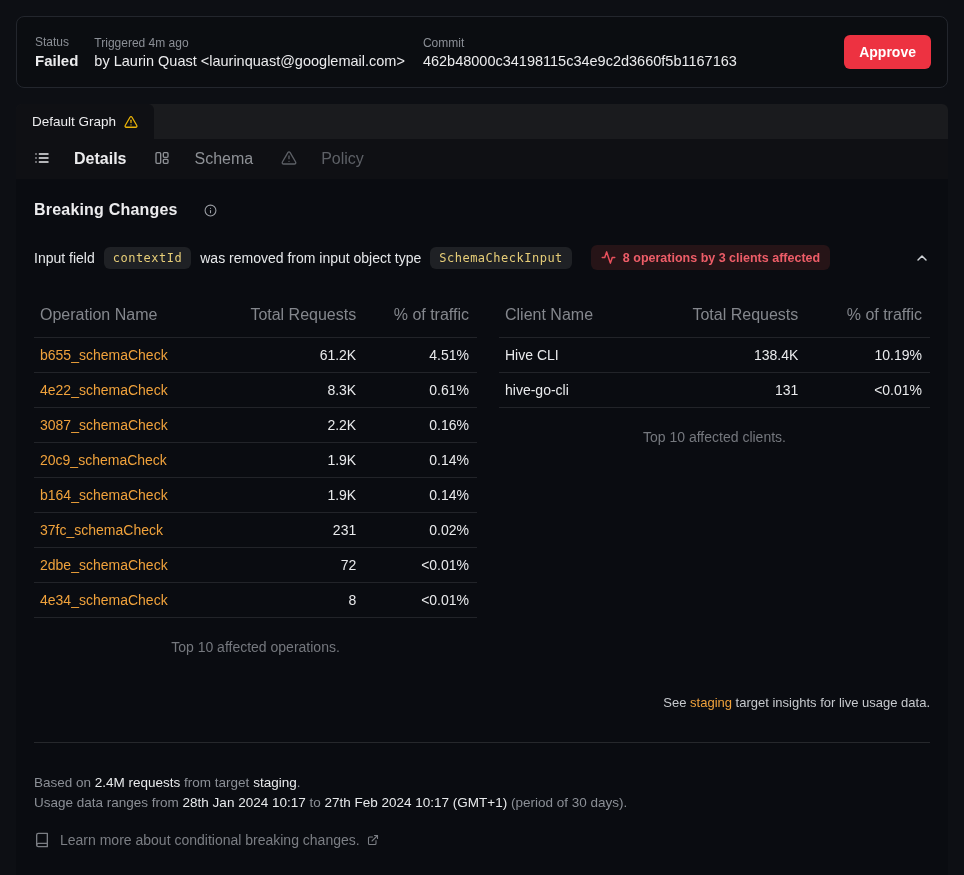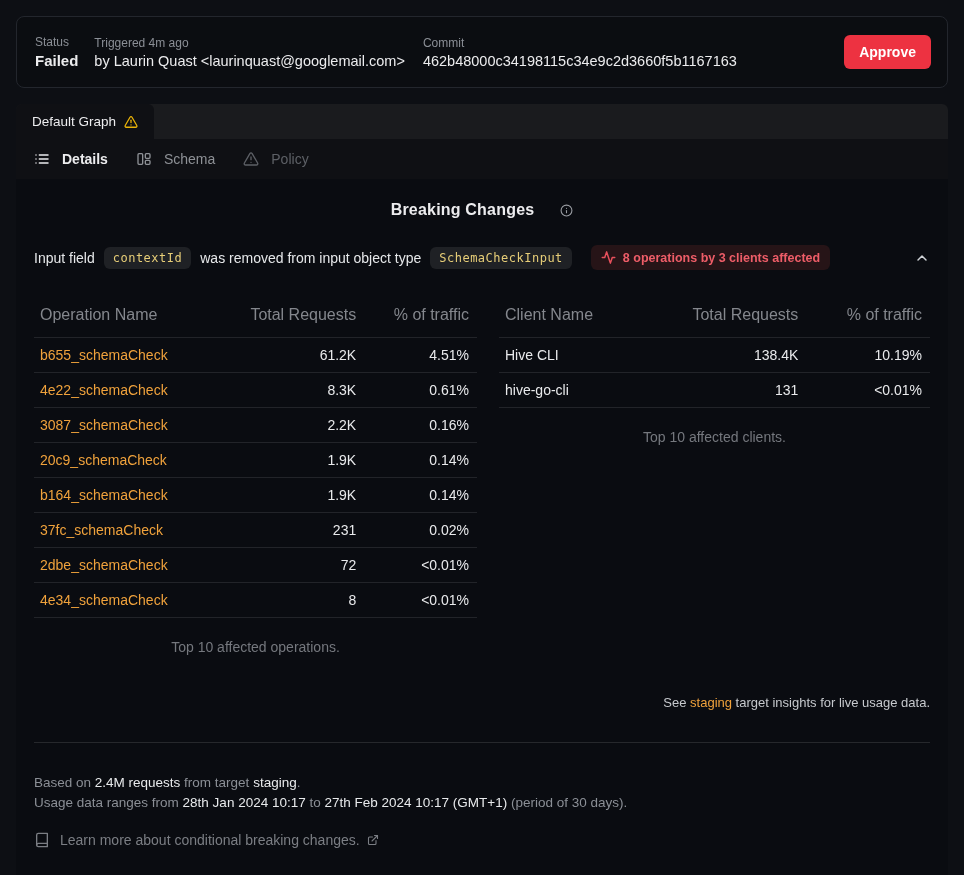--- a/index.html
+++ b/index.html
@@ -69,33 +69,33 @@
     font-size:13.5px;color:var(--txt-white);
     cursor:pointer;
   }
 
   
   .subnav{
     height:40px;background:var(--panel-bg);
     display:flex;align-items:center;gap:28px;
     padding:0 18px;
   }
-  .subnav-item{display:flex;align-items:flex-start;gap:12px;font-size:14px;cursor:pointer;}
+  .subnav-item{display:flex;align-items:flex-start;gap:24px;font-size:16px;cursor:pointer;}
   .subnav-item.active{color:var(--txt-white);font-weight:700;}
   .subnav-item.normal{color:#8e9196;}
   .subnav-item.disabled{color:var(--txt-dim);}
   .subnav-item svg{flex:none;}
 
   
   .content{
     background:var(--content-bg);
     min-height:696px;
     padding:22px 18px 10px 18px;
   }
-  .heading-row{display:flex;align-items:center;gap:26px;justify-content:center;}
+  .heading-row{display:flex;align-items:center;gap:26px;}
   .heading-row h2{font-size:16px;font-weight:700;color:var(--txt-white);letter-spacing:.2px;}
 
   .change-row{
     margin-top:26px;
     display:flex;align-items:center;gap:9px;
     font-size:14px;color:#e6e8ea;
     cursor:pointer;
   }
   .chip{
     font-family:"DejaVu Sans Mono", monospace;

